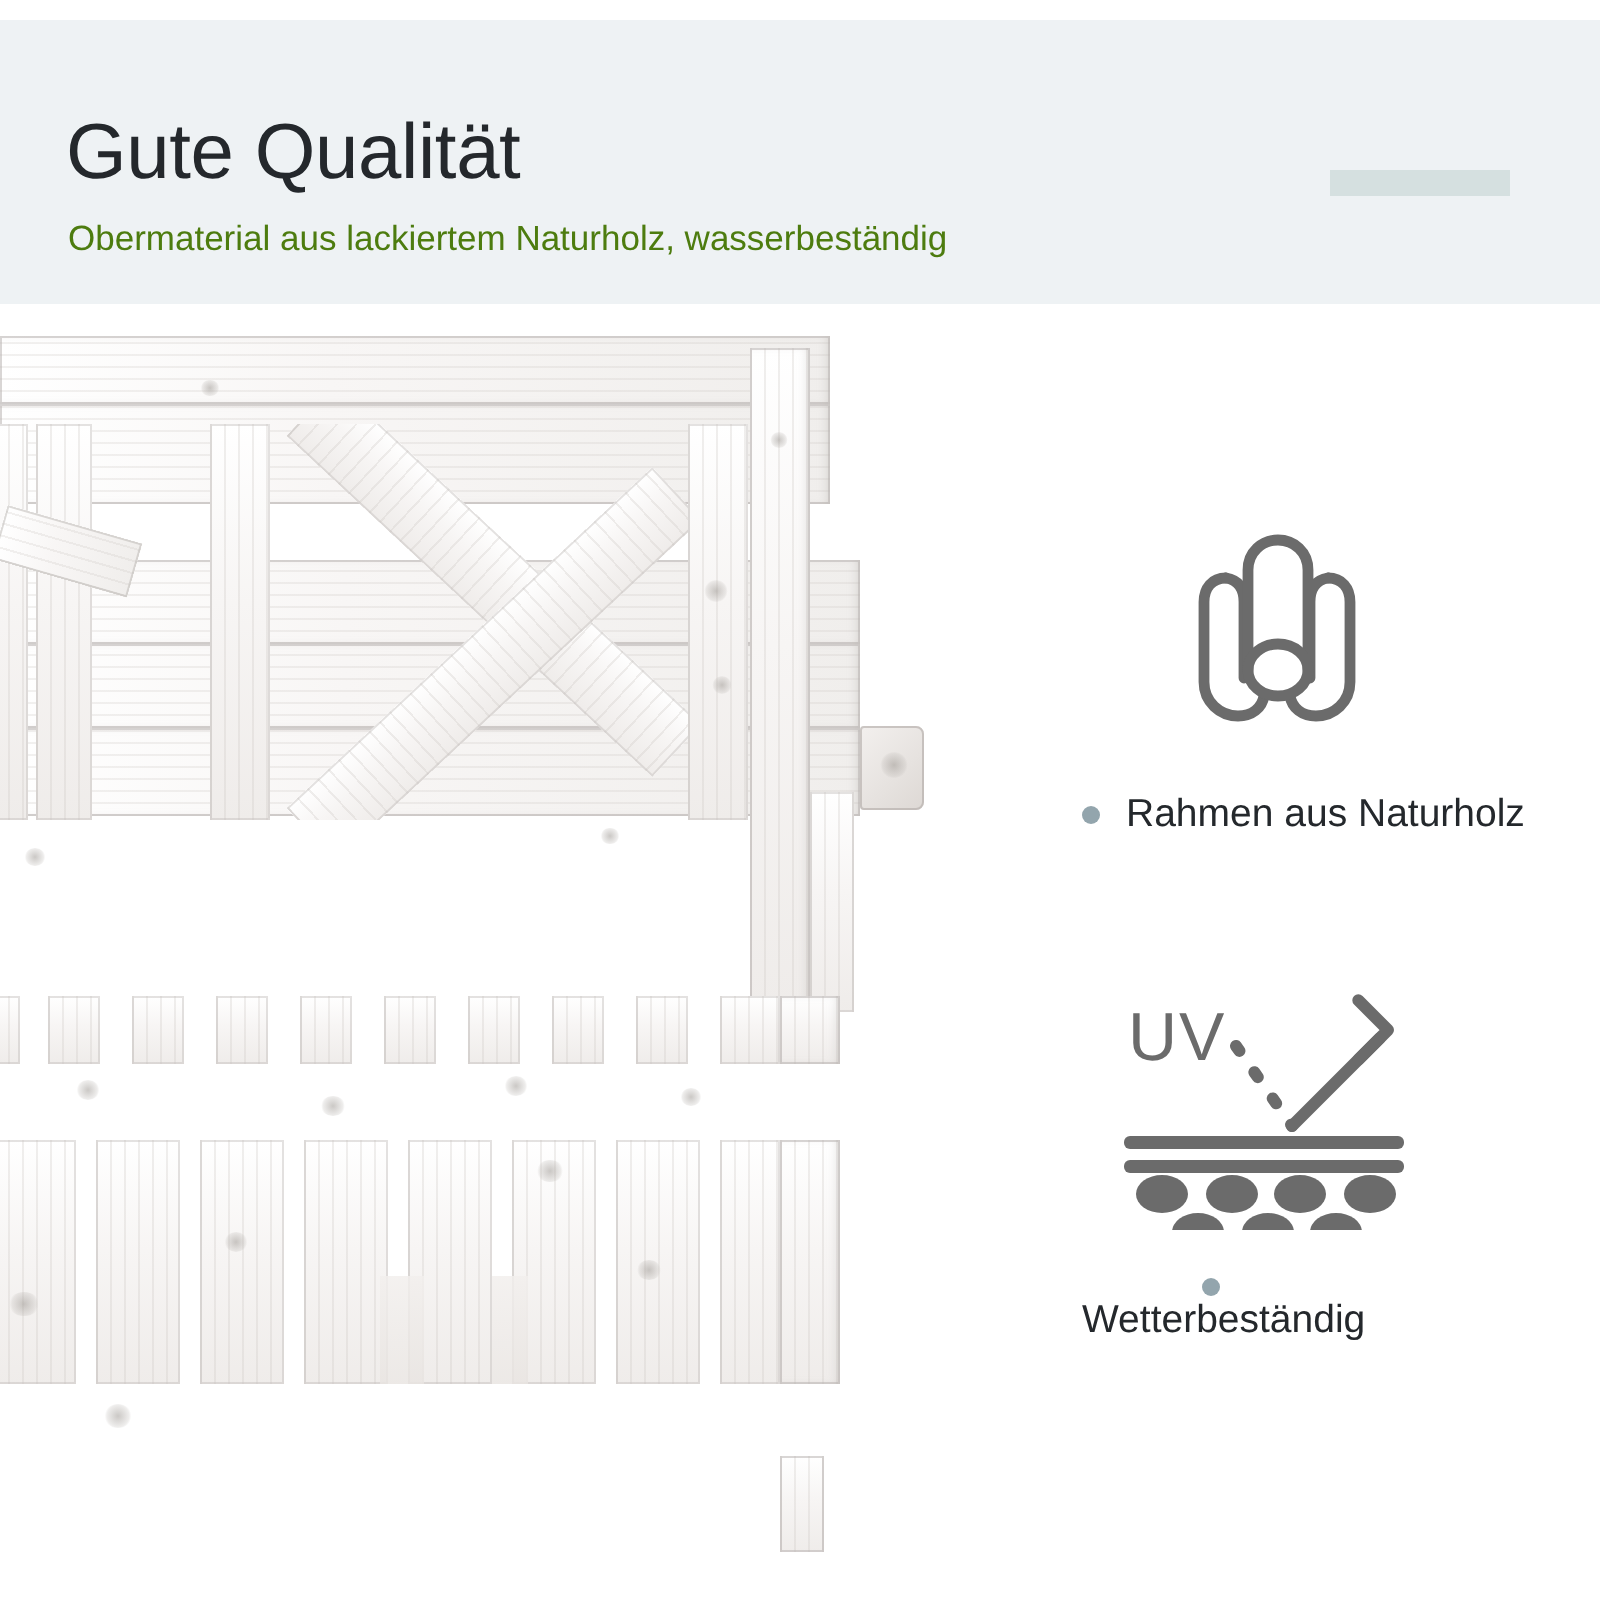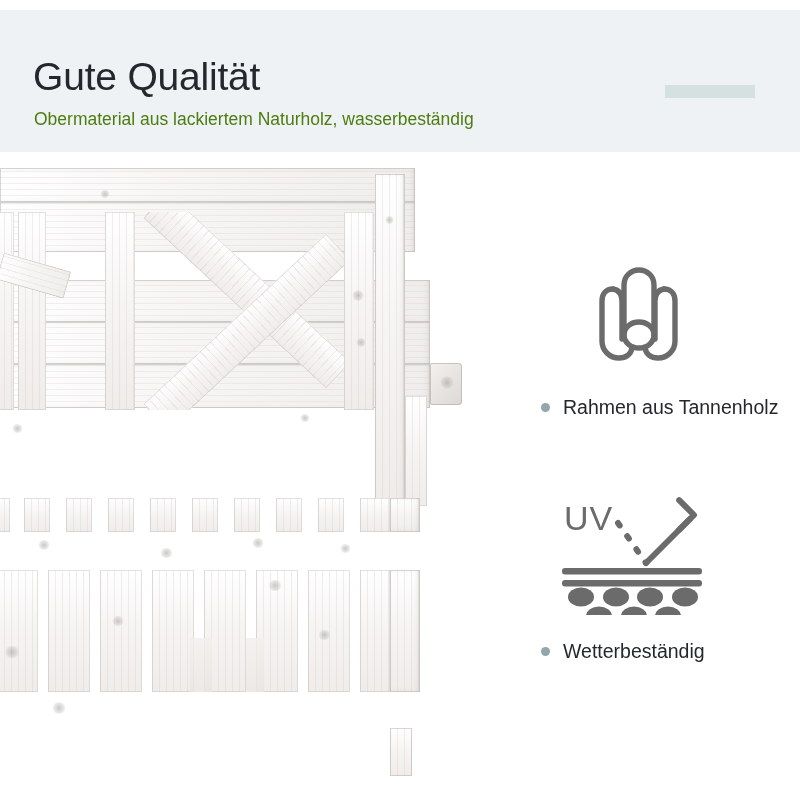--- a/index.html
+++ b/index.html
@@ -49,21 +49,21 @@
   .feature-label{
     font-size:19.5px;line-height:24px;color:#24282c;white-space:nowrap;
   }
 
   #feature-frame{left:0;top:0;}
   #feature-frame .feature-icon{left:586px;top:263px;width:105px;height:105px;}
   #feature-frame .feature-label-row{left:541px;top:395px;}
 
   #feature-weather{left:0;top:0;}
   #feature-weather .feature-icon{left:558px;top:490px;width:150px;height:125px;}
-  #feature-weather .feature-label-row{left:541px;top:639px;}
+  #feature-weather .feature-label-row{left:541px;top:639px;flex-direction:column;}
 
   
   #bench{
     position:absolute;left:0;top:168px;width:500px;height:600px;
   }
   
   .wood{
     position:absolute;
     background:
       repeating-linear-gradient(90deg,
@@ -196,21 +196,21 @@
         <path d="M78 26 C85 26 89 31 89 38 L89 78 C89 88 81 95 72 95 C65 95 60 91 59 85"></path>
         <path d="M78 26 C72 27 69 31 69 38 L69 76"></path>
 
         <path d="M38 72 L38 22 C38 13 45 7 53 7 C61 7 68 13 68 22 L68 72"></path>
 
         <ellipse cx="53" cy="72" rx="15" ry="13"></ellipse>
       </svg>
     </div>
     <div class="feature-label-row">
       <span class="bullet"></span>
-      <span class="feature-label">Rahmen aus Tannenholz</span>
+      <span class="feature-label">Rahmen aus Naturholz</span>
     </div>
   </div>
 
   <div class="feature" id="feature-weather">
     <div class="feature-icon">
       <svg viewBox="0 0 150 125" width="150" height="125">
 
         <text x="6" y="40" font-family="'Liberation Sans',sans-serif" font-size="34" fill="#6b6b6b" letter-spacing="1">UV</text>
 
         <line x1="60" y1="33" x2="88" y2="73" stroke="#6b6b6b" stroke-width="6" stroke-linecap="round" stroke-dasharray="3 13"></line>

